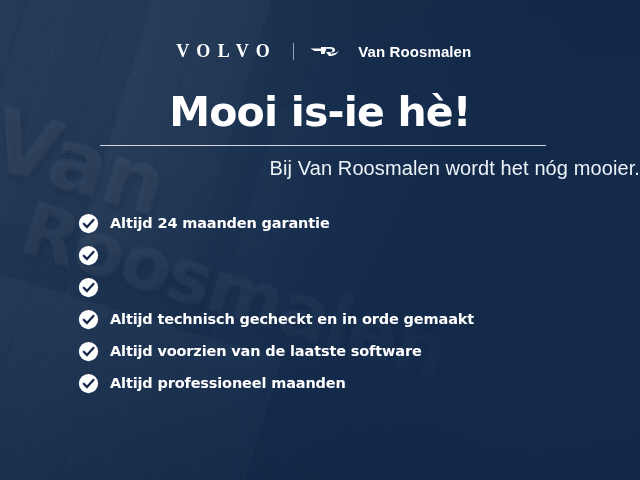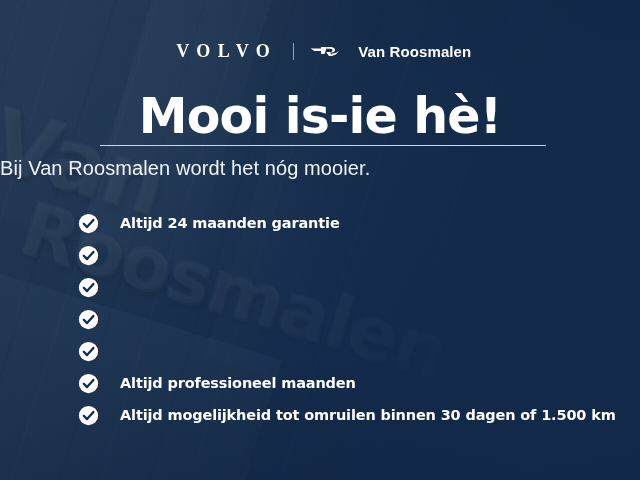--- a/index.html
+++ b/index.html
@@ -196,40 +196,40 @@
   
   .headline {
     position: absolute;
     top: 92px;
     left: 0;
     right: 0;
     text-align: center;
     color: #ffffff;
     font-family: "DejaVu Sans", sans-serif;
     font-weight: 700;
-    font-size: 49px;
+    font-size: 41px;
     letter-spacing: -0.8px;
     line-height: 1;
   }
 
   .divider {
     position: absolute;
     top: 145px;
     left: 100px;
     width: 446px;
     height: 1px;
     background: rgba(255,255,255,0.80);
   }
 
   .subhead {
     position: absolute;
     top: 156px;
     left: 0;
     right: 0;
-    text-align: left;
+    text-align: right;
     color: #eef3f9;
     font-family: "Liberation Sans", sans-serif;
     font-weight: 400;
     font-size: 20px;
     letter-spacing: 0.1px;
     line-height: 1.25;
   }
 
   
   .benefits {
@@ -237,21 +237,21 @@
     top: 212px;
     left: 78px;
     right: 14px;
     display: flex;
     flex-direction: column;
     gap: 10px;
   }
   .benefit {
     display: flex;
     align-items: center;
-    gap: 21px;
+    gap: 11px;
     height: 22px;
   }
   .check-badge {
     flex: 0 0 auto;
     width: 21px;
     height: 21px;
     display: block;
   }
   .benefit-label {
     color: #ffffff;
@@ -330,40 +330,35 @@
           <circle cx="12" cy="12" r="11" fill="#ffffff"></circle>
           <path d="M6.6 12.3 L10.3 16.1 L17.6 7.9" fill="none" stroke="#16294a" stroke-width="2.6" stroke-linecap="round" stroke-linejoin="round"></path>
         </svg>
       </div>
 
       <div class="benefit">
         <svg class="check-badge" viewBox="0 0 24 24" aria-hidden="true">
           <circle cx="12" cy="12" r="11" fill="#ffffff"></circle>
           <path d="M6.6 12.3 L10.3 16.1 L17.6 7.9" fill="none" stroke="#16294a" stroke-width="2.6" stroke-linecap="round" stroke-linejoin="round"></path>
         </svg>
-      </div>
-
-      <div class="benefit">
-        <svg class="check-badge" viewBox="0 0 24 24" aria-hidden="true">
-          <circle cx="12" cy="12" r="11" fill="#ffffff"></circle>
-          <path d="M6.6 12.3 L10.3 16.1 L17.6 7.9" fill="none" stroke="#16294a" stroke-width="2.6" stroke-linecap="round" stroke-linejoin="round"></path>
-        </svg>
+        <span class="benefit-label">Altijd technisch gecheckt en in orde gemaakt</span>
+      </div>
+
+      <div class="benefit">
+        <svg class="check-badge" viewBox="0 0 24 24" aria-hidden="true">
+          <circle cx="12" cy="12" r="11" fill="#ffffff"></circle>
+          <path d="M6.6 12.3 L10.3 16.1 L17.6 7.9" fill="none" stroke="#16294a" stroke-width="2.6" stroke-linecap="round" stroke-linejoin="round"></path>
+        </svg>
+        <span class="benefit-label">Altijd voorzien van de laatste software</span>
       </div>
 
       <div class="benefit">
         <svg class="check-badge" viewBox="0 0 24 24" aria-hidden="true">
           <circle cx="12" cy="12" r="11" fill="#ffffff"></circle>
           <path d="M6.6 12.3 L10.3 16.1 L17.6 7.9" fill="none" stroke="#16294a" stroke-width="2.6" stroke-linecap="round" stroke-linejoin="round"></path>
         </svg>
         <span class="benefit-label">Altijd professioneel maanden</span>
       </div>
 
-      <div class="benefit">
-        <svg class="check-badge" viewBox="0 0 24 24" aria-hidden="true">
-          <circle cx="12" cy="12" r="11" fill="#ffffff"></circle>
-          <path d="M6.6 12.3 L10.3 16.1 L17.6 7.9" fill="none" stroke="#16294a" stroke-width="2.6" stroke-linecap="round" stroke-linejoin="round"></path>
-        </svg>
-        <span class="benefit-label">Altijd mogelijkheid tot omruilen binnen 30 dagen of 1.500 km</span>
-      </div>
 
     </div>
   </div>
 </div>
 
 </body></html>

